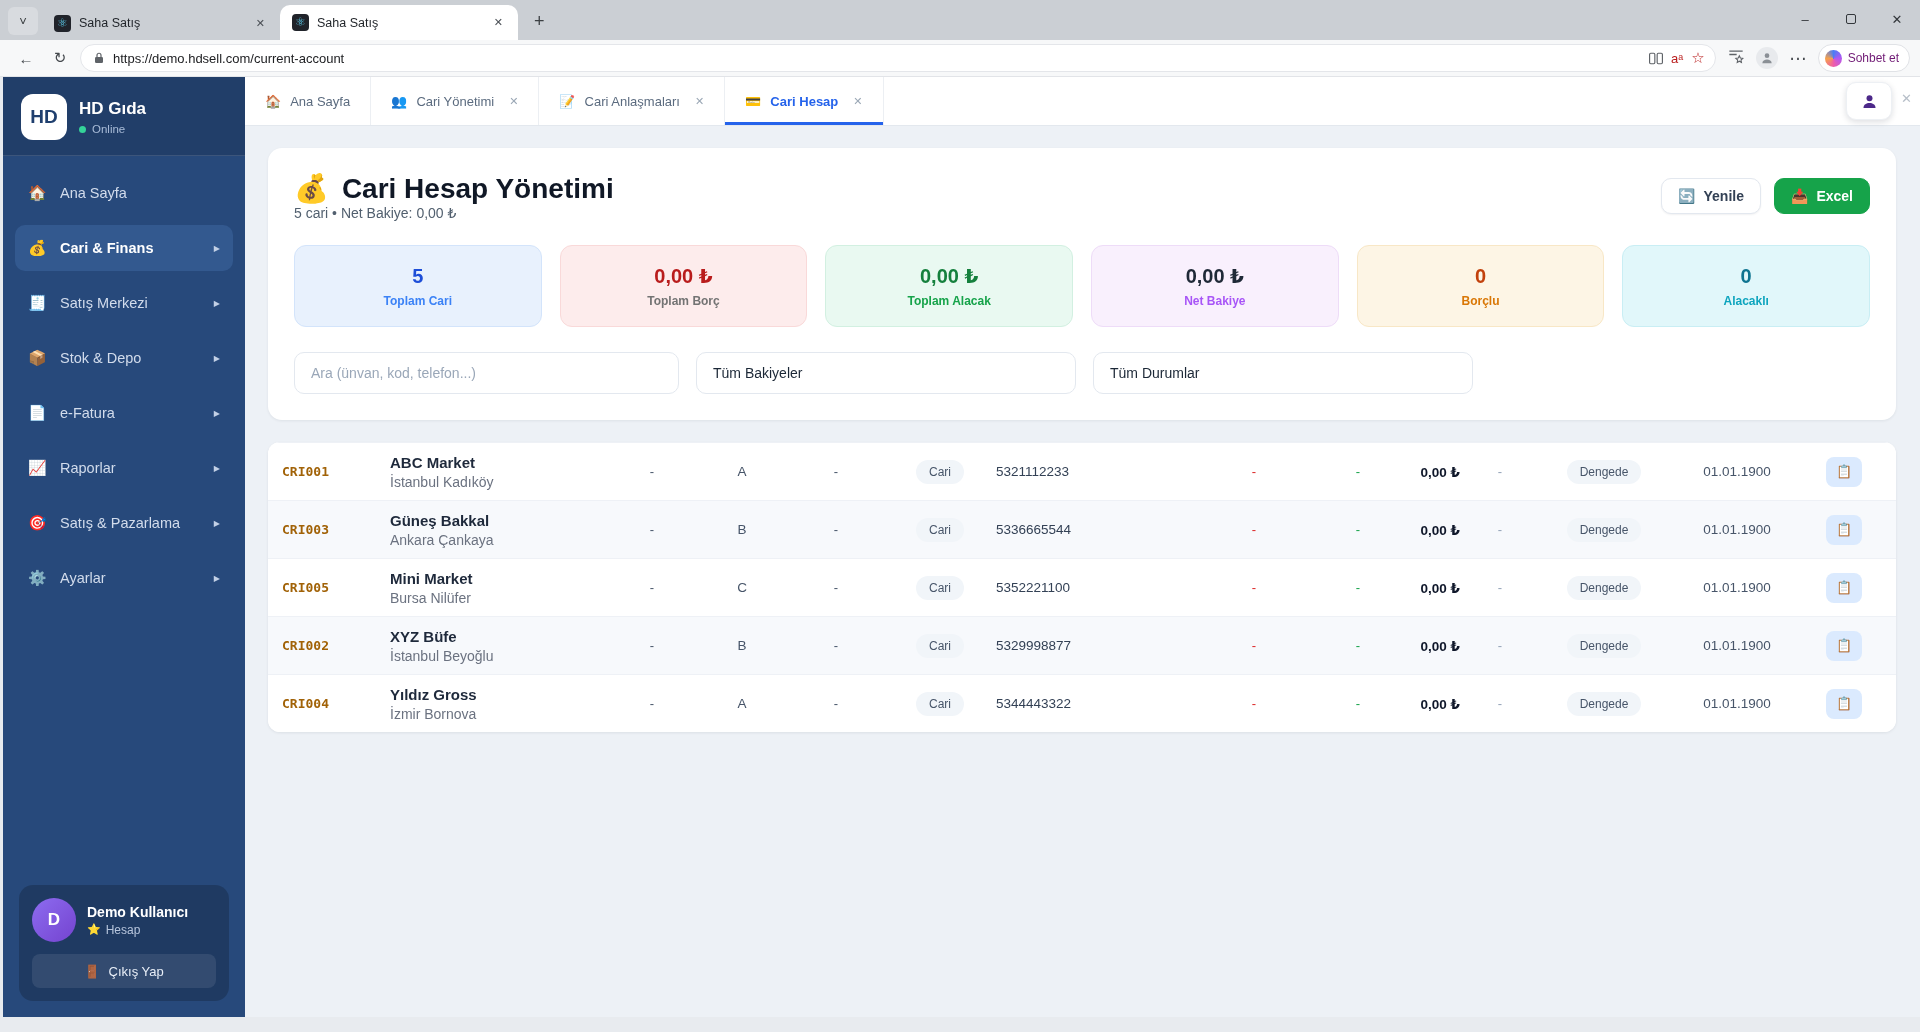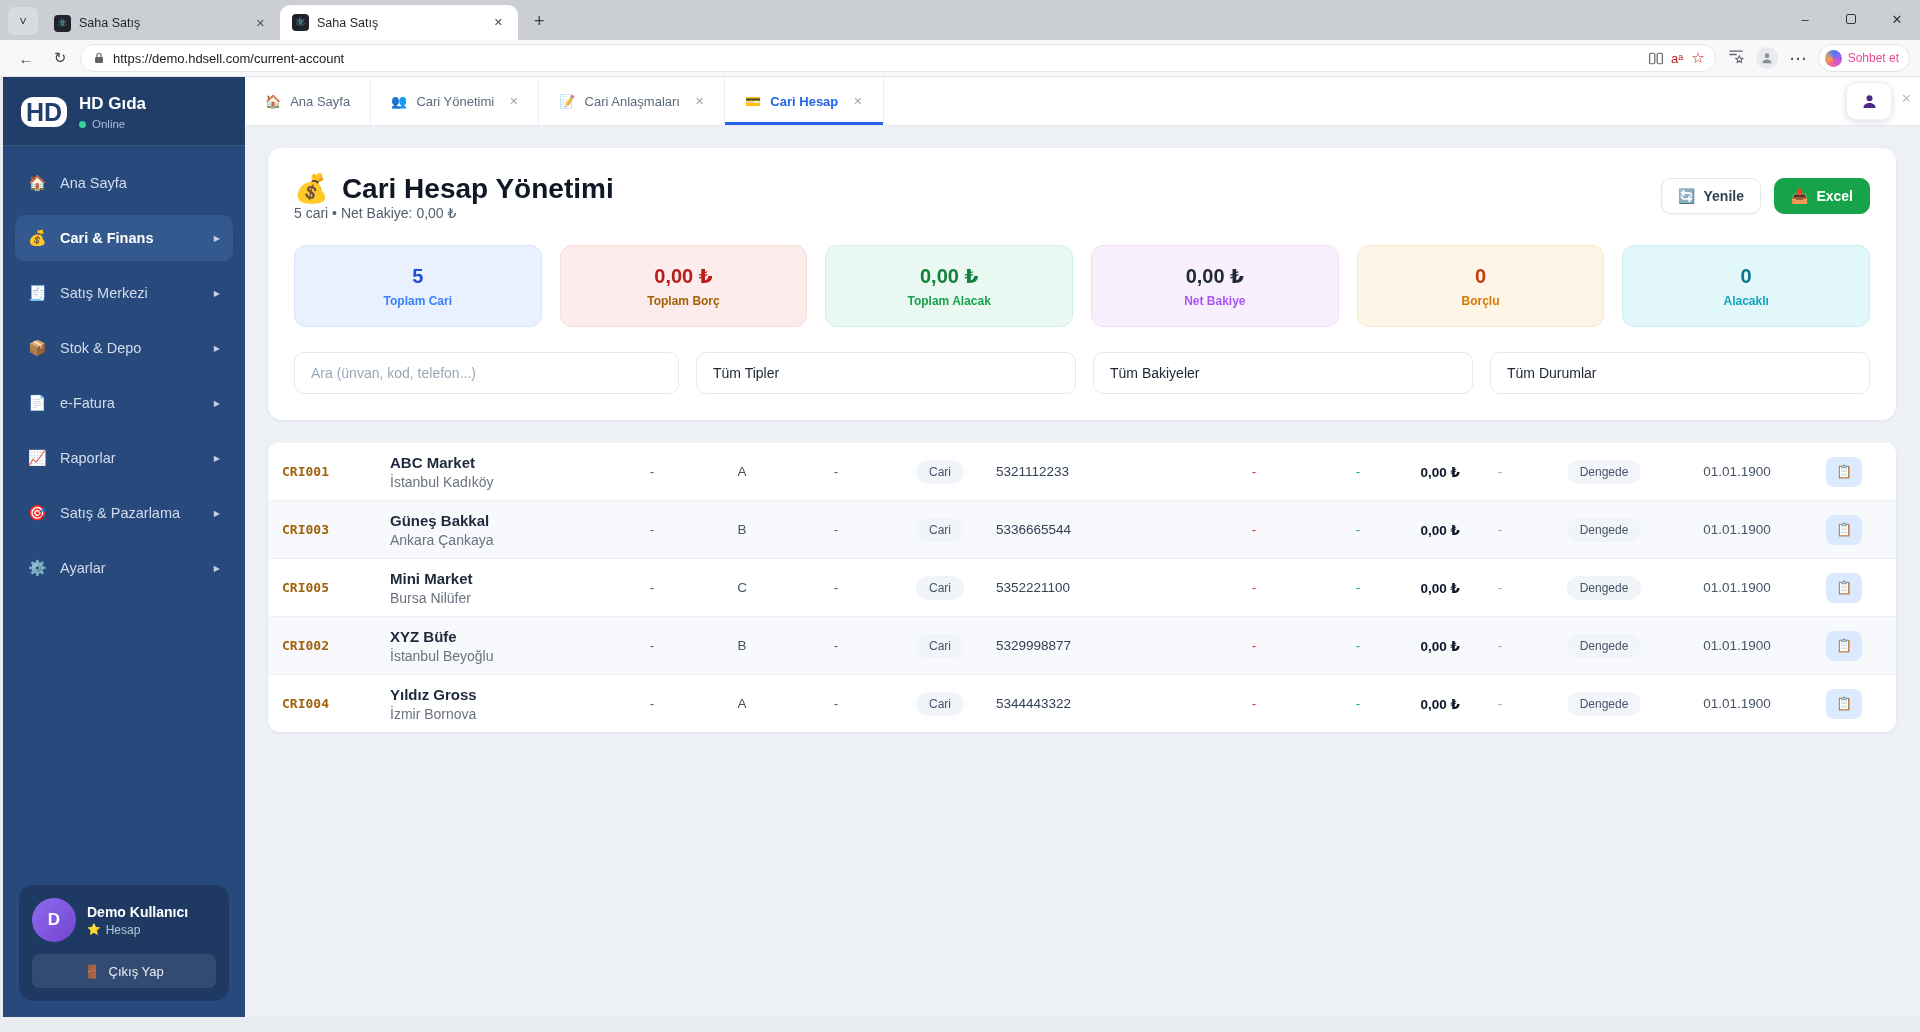--- a/index.html
+++ b/index.html
@@ -28,33 +28,33 @@
                 border-bottom:1px solid #e2e4e8; flex:none; }
   .nav-ic { width:28px; text-align:center; font-size:15px; color:#44484d; flex:none; }
   .urlbar { flex:1; height:28px; background:#ffffff; border:1px solid #e4e6ea; border-radius:14px;
             display:flex; align-items:center; padding:0 10px 0 12px; gap:8px; }
   .url-text { flex:1; font-size:13px; color:#202124; white-space:nowrap; overflow:hidden; }
   .ub-ic { flex:none; color:#b91c1c; font-size:13px; display:flex; align-items:center; }
   .copilot { height:28px; border:1px solid #e0e2e6; background:#fff; border-radius:14px; display:flex;
              align-items:center; gap:6px; padding:0 10px 0 6px; flex:none; }
   .cp-ic { width:17px; height:17px; border-radius:50%;
            background:conic-gradient(#4a7df5,#b457f0,#ef5da8,#f6a14b,#4a7df5); }
-  .copilot span.lbl { font-size:12px; color:#ec4899; }
+  .copilot span.lbl { font-size:12px; color:#701a75; }
   .av-circle { width:22px; height:22px; border-radius:50%; background:#e8eaed; display:flex; align-items:center;
                justify-content:center; flex:none; }
 
   
   .app { flex:1; display:flex; min-height:0; border-left:3px solid #e8ebef; border-bottom:15px solid #e8ebef; }
 
   
   .sidebar { width:242px; flex:none; background:#27497b; display:flex; flex-direction:column; color:#fff; }
   .brand { display:flex; align-items:center; gap:12px; padding:17px 18px 15px; background:rgba(0,0,0,.14);
            border-bottom:1px solid rgba(255,255,255,.12); }
-  .logo { width:46px; height:30px; background:#fff; border-radius:12px; color:#1f3f6e; font-weight:800;
-          font-size:25px; display:flex; align-items:center; justify-content:center; flex:none; }
+  .logo { width:46px; height:46px; background:#fff; border-radius:12px; color:#1f3f6e; font-weight:800;
+          font-size:19px; display:flex; align-items:center; justify-content:center; flex:none; }
   .brand-name { font-size:17px; font-weight:700; }
   .brand-status { display:flex; align-items:center; gap:6px; margin-top:4px; font-size:11.5px; color:#a9bcd8; }
   .dot { width:7px; height:7px; border-radius:50%; background:#34d399; }
 
   .menu { padding:14px 12px; display:flex; flex-direction:column; gap:9px; }
   .mitem { height:46px; border-radius:10px; display:flex; align-items:center; gap:12px; padding:0 13px;
            color:#d2dcec; font-size:14.5px; cursor:pointer; }
   .mitem .mi-ic { width:20px; text-align:center; font-size:15px; }
   .mitem.active { background:#33598f; color:#fff; font-weight:700; }
   .mi-arrow { margin-left:auto; font-size:8px; color:#c2d0e6; }
@@ -328,21 +328,21 @@
             </div>
           </div>
 
           <div class="stats">
             <div class="stat-card" style="background: rgb(232, 241, 253); border-color: rgb(211, 228, 251);">
               <div class="stat-value" style="color: rgb(29, 78, 216);">5</div>
               <div class="stat-label" style="color: rgb(59, 130, 246);">Toplam Cari</div>
             </div>
             <div class="stat-card" style="background: rgb(253, 236, 236); border-color: rgb(249, 217, 217);">
               <div class="stat-value" style="color: rgb(185, 28, 28);">0,00 ₺</div>
-              <div class="stat-label" style="color: #a16207;">Toplam Borç</div>
+              <div class="stat-label" style="color: #737373;">Toplam Borç</div>
             </div>
             <div class="stat-card" style="background: rgb(233, 249, 241); border-color: rgb(210, 240, 225);">
               <div class="stat-value" style="color: rgb(21, 128, 61);">0,00 ₺</div>
               <div class="stat-label" style="color: rgb(22, 163, 74);">Toplam Alacak</div>
             </div>
             <div class="stat-card" style="background: rgb(249, 240, 253); border-color: rgb(238, 220, 248);">
               <div class="stat-value" style="color: rgb(31, 41, 55);">0,00 ₺</div>
               <div class="stat-label" style="color: rgb(168, 85, 247);">Net Bakiye</div>
             </div>
             <div class="stat-card" style="background: rgb(253, 245, 229); border-color: rgb(248, 231, 198);">
@@ -350,21 +350,20 @@
               <div class="stat-label" style="color: rgb(217, 119, 6);">Borçlu</div>
             </div>
             <div class="stat-card" style="background: rgb(225, 247, 250); border-color: rgb(201, 238, 244);">
               <div class="stat-value" style="color: rgb(14, 116, 144);">0</div>
               <div class="stat-label" style="color: rgb(14, 165, 190);">Alacaklı</div>
             </div>
           </div>
 
           <div class="filters">
             <input class="f-input" type="text" placeholder="Ara (ünvan, kod, telefon...)" style="">
-            <div class="f-select">Tüm Tipler</div>
             <div class="f-select">Tüm Bakiyeler</div>
             <div class="f-select">Tüm Durumlar</div>
           </div>
         </section>
 
         <section class="tablewrap">
 
           <div class="tgrid trow">
             <div class="cell-kod">CRI001</div>
             <div>

